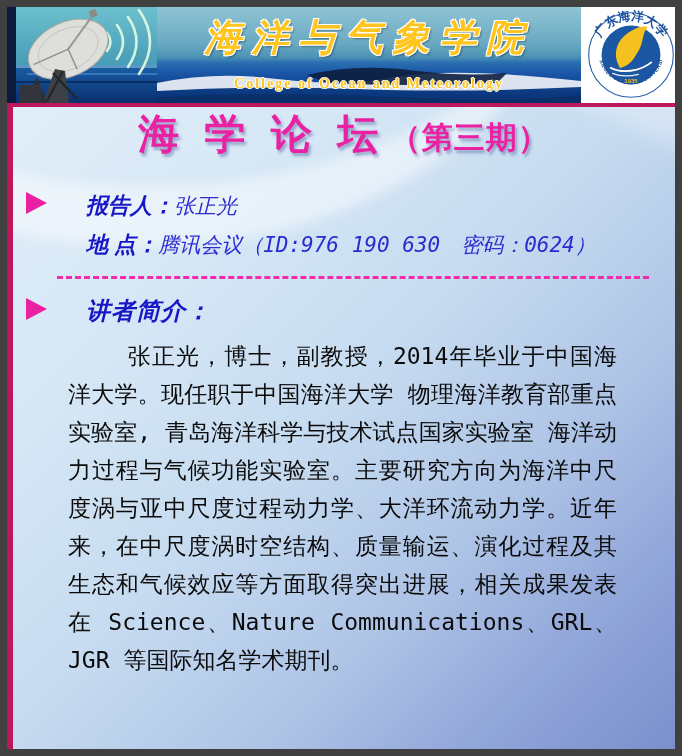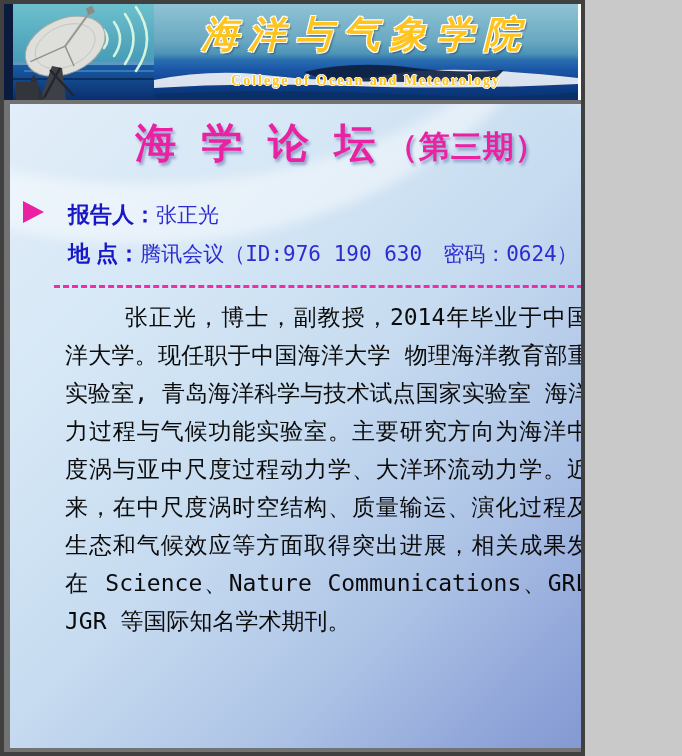--- a/index.html
+++ b/index.html
@@ -5,23 +5,23 @@
   :root{
     --magenta:#EA21A2;
     --label-blue:#1717C6;
     --value-blue:#2B2BD0;
     --ink:#0b0b0b;
   }
   *{box-sizing:border-box;margin:0;padding:0;}
   html,body{background:#c9c9c9;}
   body{font-family:"Liberation Sans",sans-serif;}
   .frame{
-    width:585px;height:756px;
-    border:4px solid #404040;
-    background:#737373;
+    width:682px;height:756px;
+    border:7px solid #404040;
+    background:#be185d;
     position:relative;overflow:hidden;
   }
 
   
   .banner{display:flex;height:96px;width:674px;}
   .banner-left{width:150px;height:96px;flex:none;position:relative;}
   .banner-left svg{display:block;width:100%;height:100%;}
   .banner-center{flex:1;position:relative;overflow:hidden;
     background:linear-gradient(to bottom,
       #8fc3d4 0%, #6aa9c2 38%, #4d93b6 52%,
@@ -49,31 +49,31 @@
     background:linear-gradient(135deg,
       #e2eef9 0%, #d4e6f5 28%, #c6dbf0 48%,
       #aec4e6 68%, #8ea3d8 86%, #7b8fcc 100%);
   }
   .swoosh1,.swoosh2{position:absolute;border-radius:50%;pointer-events:none;}
   .swoosh1{width:900px;height:700px;left:-320px;top:-560px;
     border-bottom:60px solid rgba(255,255,255,.45);filter:blur(6px);}
   .swoosh2{width:1200px;height:900px;left:-200px;top:-120px;
     border-top:80px solid rgba(255,255,255,.30);transform:rotate(18deg);filter:blur(10px);}
 
-  .forum-title{position:relative;text-align:center;padding-top:12px;white-space:nowrap;}
+  .forum-title{position:relative;text-align:center;white-space:nowrap;}
   .forum-title .t-main{
     font-size:41px;font-weight:bold;color:var(--magenta);letter-spacing:7px;
     text-shadow:2px 3px 3px rgba(96,118,170,.6);
   }
   .forum-title .t-issue{
     font-size:31px;font-weight:bold;color:var(--magenta);letter-spacing:1px;
     text-shadow:2px 3px 3px rgba(96,118,170,.6);
   }
 
-  .section{position:relative;padding-left:58px;padding-right:34px;}
+  .section{position:relative;padding-left:73px;padding-right:34px;font-style:italic;}
   .tri{
     position:absolute;left:13px;width:0;height:0;
     border-left:21px solid var(--magenta);
     border-top:11px solid transparent;
     border-bottom:11px solid transparent;
   }
   .info{margin-top:24px;}
   .info .tri{top:6px;}
   .info-row{height:39px;line-height:39px;white-space:nowrap;}
   .info-label{font-size:22px;font-weight:bold;color:var(--label-blue);}
@@ -189,16 +189,20 @@
       <div class="info-row">
         <span class="info-label">报告人：</span><span class="info-value">张正光</span>
       </div>
       <div class="info-row">
         <span class="info-label">地 点：</span><span class="info-value">腾讯会议（ID:976 190 630　密码：0624）</span>
       </div>
     </div>
 
     <div class="divider"></div>
 
+    <div class="section bio">
+      <span class="tri"></span>
+      <div class="bio-heading">讲者简介：</div>
+    </div>
     <p class="bio-text">张正光，博士，副教授，2014年毕业于中国海洋大学。现任职于中国海洋大学 物理海洋教育部重点实验室, 青岛海洋科学与技术试点国家实验室 海洋动力过程与气候功能实验室。主要研究方向为海洋中尺度涡与亚中尺度过程动力学、大洋环流动力学。近年来，在中尺度涡时空结构、质量输运、演化过程及其生态和气候效应等方面取得突出进展，相关成果发表在 Science、Nature Communications、GRL、JGR 等国际知名学术期刊。</p>
 
   </div>
 </div>
 
 </body></html>

